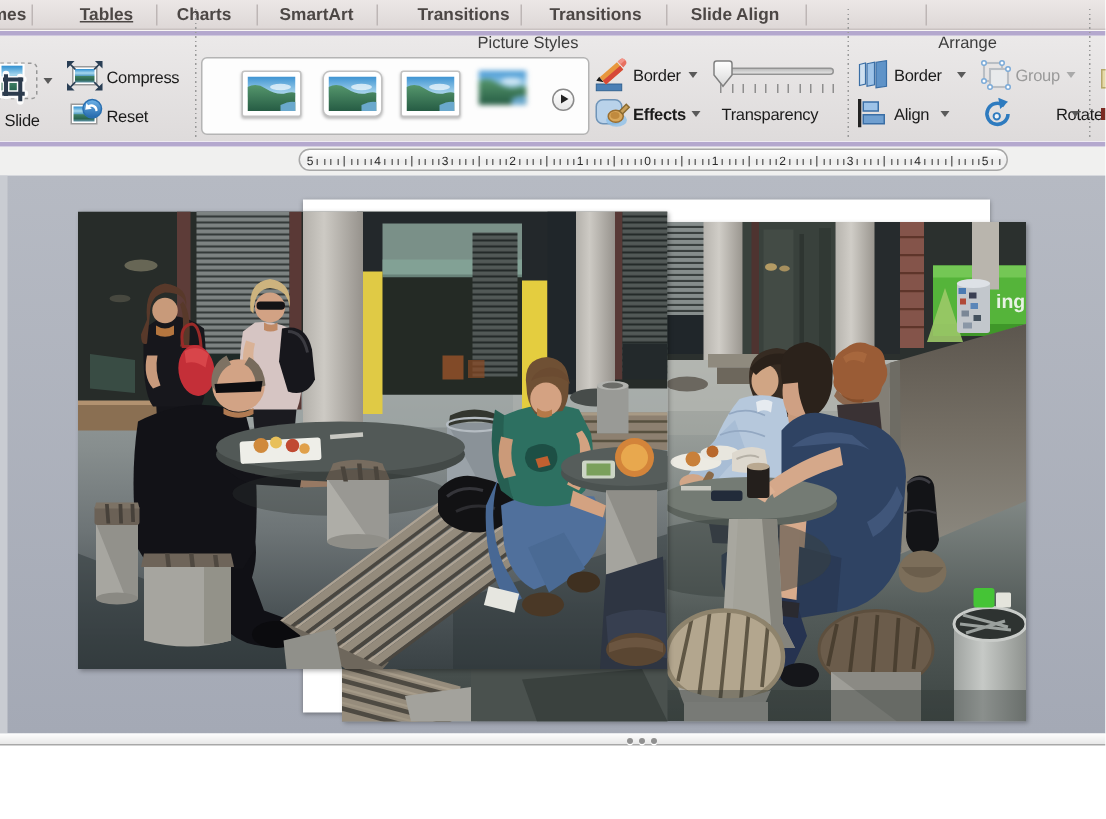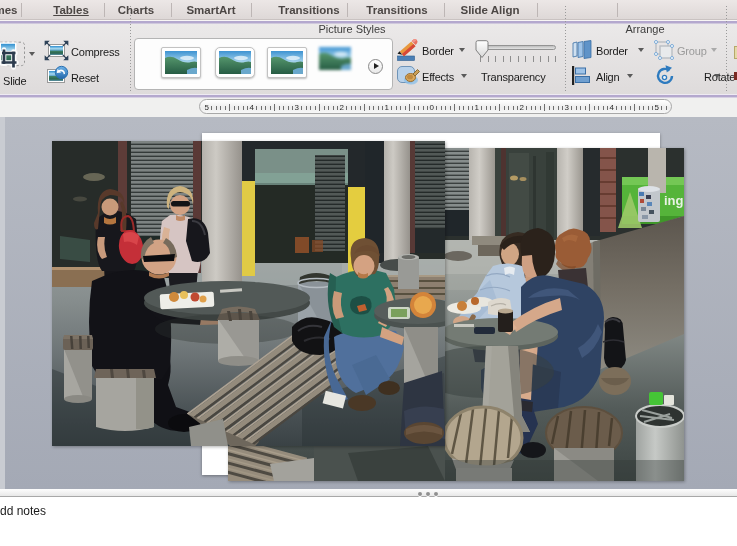--- a/index.html
+++ b/index.html
@@ -201,21 +201,21 @@
         </defs>
       <path d="M1 2.5 q0-1.8 1.8-1.8 h8.4 q1.8 0 1.8 1.8 v7.5 l-6 7.5 -6-7.5 z" fill="url(#thg)" stroke="#808080"></path>
     </svg>
     <svg class="abs" style="left:396px;top:64px;" width="26" height="26" viewBox="0 0 26 26">
       <rect x="1.5" y="2.5" width="17" height="16" rx="4.5" fill="#b9d2ea" stroke="#6f94b8"></rect>
       <ellipse cx="15" cy="16" rx="7" ry="4.5" fill="#8ec0e8" opacity=".8"></ellipse>
       <ellipse cx="14.5" cy="13.5" rx="5" ry="4" fill="#d9a85c" stroke="#9a6d2e"></ellipse>
       <ellipse cx="14" cy="13" rx="3" ry="2.3" fill="#c08a3e"></ellipse>
       <path d="M17 10 l4.5-4.5 2 2 -4.5 4.5 z" fill="#caa05a" stroke="#8a6a30"></path>
     </svg>
-    <span class="btxt" style="left:422px;top:71px;">Effects</span>
+    <span class="btxt" style="left:422px;top:71px;font-weight:bold;">Effects</span>
     <span class="dar" style="left:461px;top:74px;"></span>
     <span class="btxt" style="left:481px;top:71px;">Transparency</span>
     <div class="dotsep" style="left:565px;top:6px;height:86px;"></div>
     
     <span class="glabel" style="left:645px;top:23px;">Arrange</span>
     <svg class="abs" style="left:572px;top:40px;" width="21" height="20" viewBox="0 0 21 20">
       <g stroke="#3a6ea5" stroke-width=".8">
         <path d="M1 3 l4 -1 v14 l-4 1 z" fill="#cfe0f0"></path>
         <path d="M6 2.5 l5 -1 v15 l-5 1 z" fill="#9ec3e8"></path>
         <path d="M12 1.5 l7 -1 v17 l-7 1 z" fill="#5f93c8"></path>
@@ -777,15 +777,12 @@
 <path d="M354,288 q18,-8 36,0 l0,6 q-18,-7 -36,0 z" fill="#6b5540"></path>
 
 <rect x="272" y="252" width="21" height="13" fill="#e6e6e0" transform="rotate(14 282 258)"></rect>
 </svg>
   </div>
   <div id="splitter" class="abs">
     <span class="sdot" style="left:418px;"></span>
     <span class="sdot" style="left:426px;"></span>
     <span class="sdot" style="left:434px;"></span>
   </div>
-  <div id="notes" class="abs">
-      <span>dd notes</span>
-    </div>
 </div>
 </body></html>

